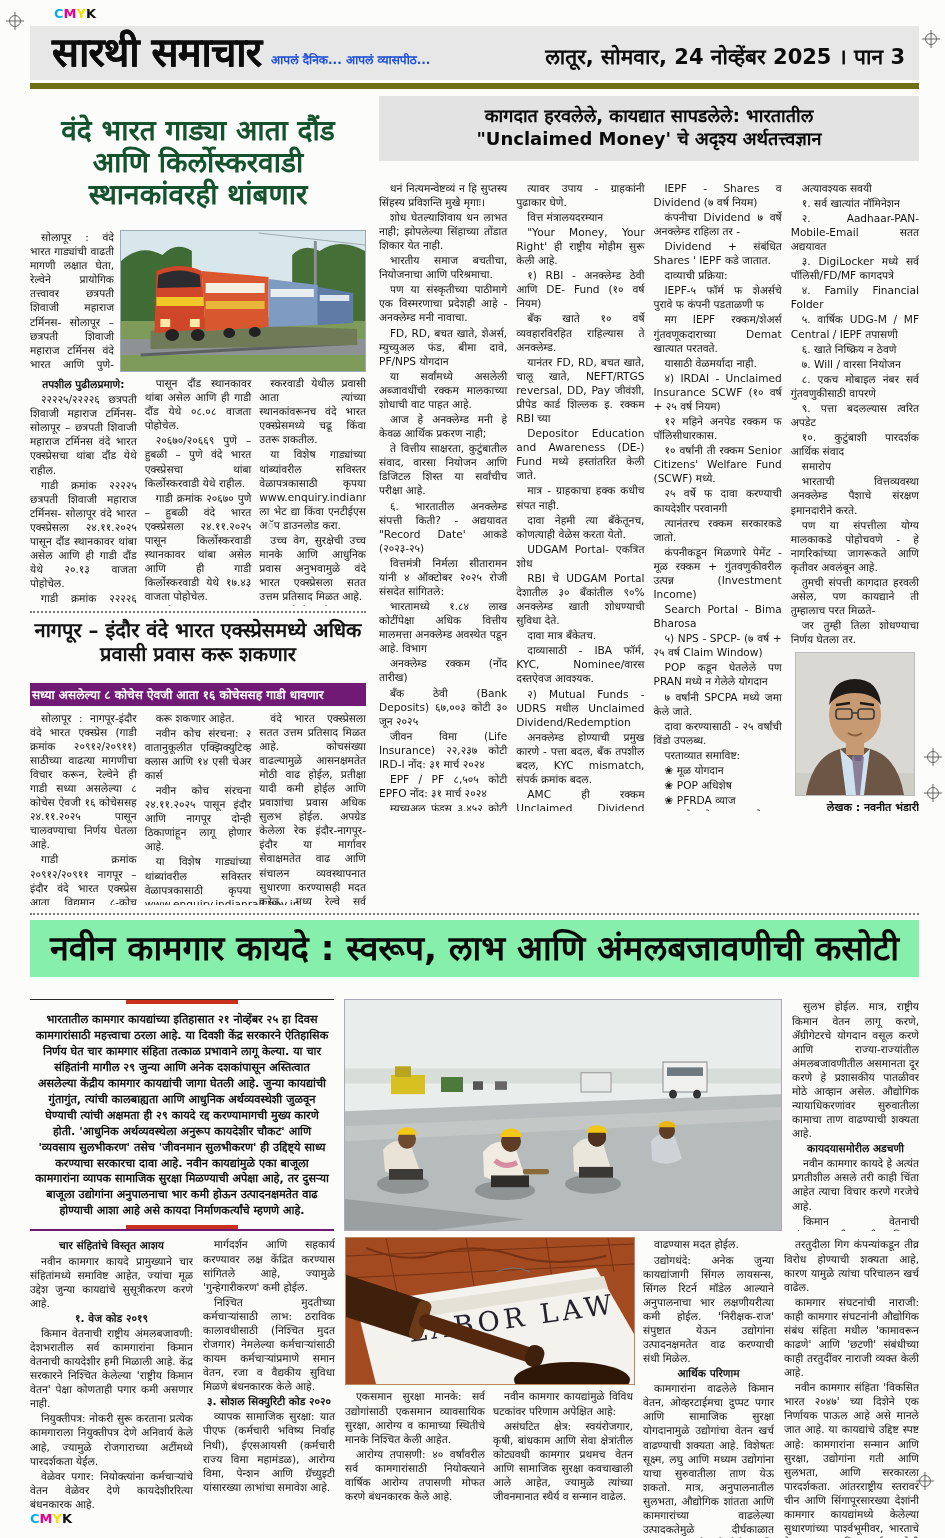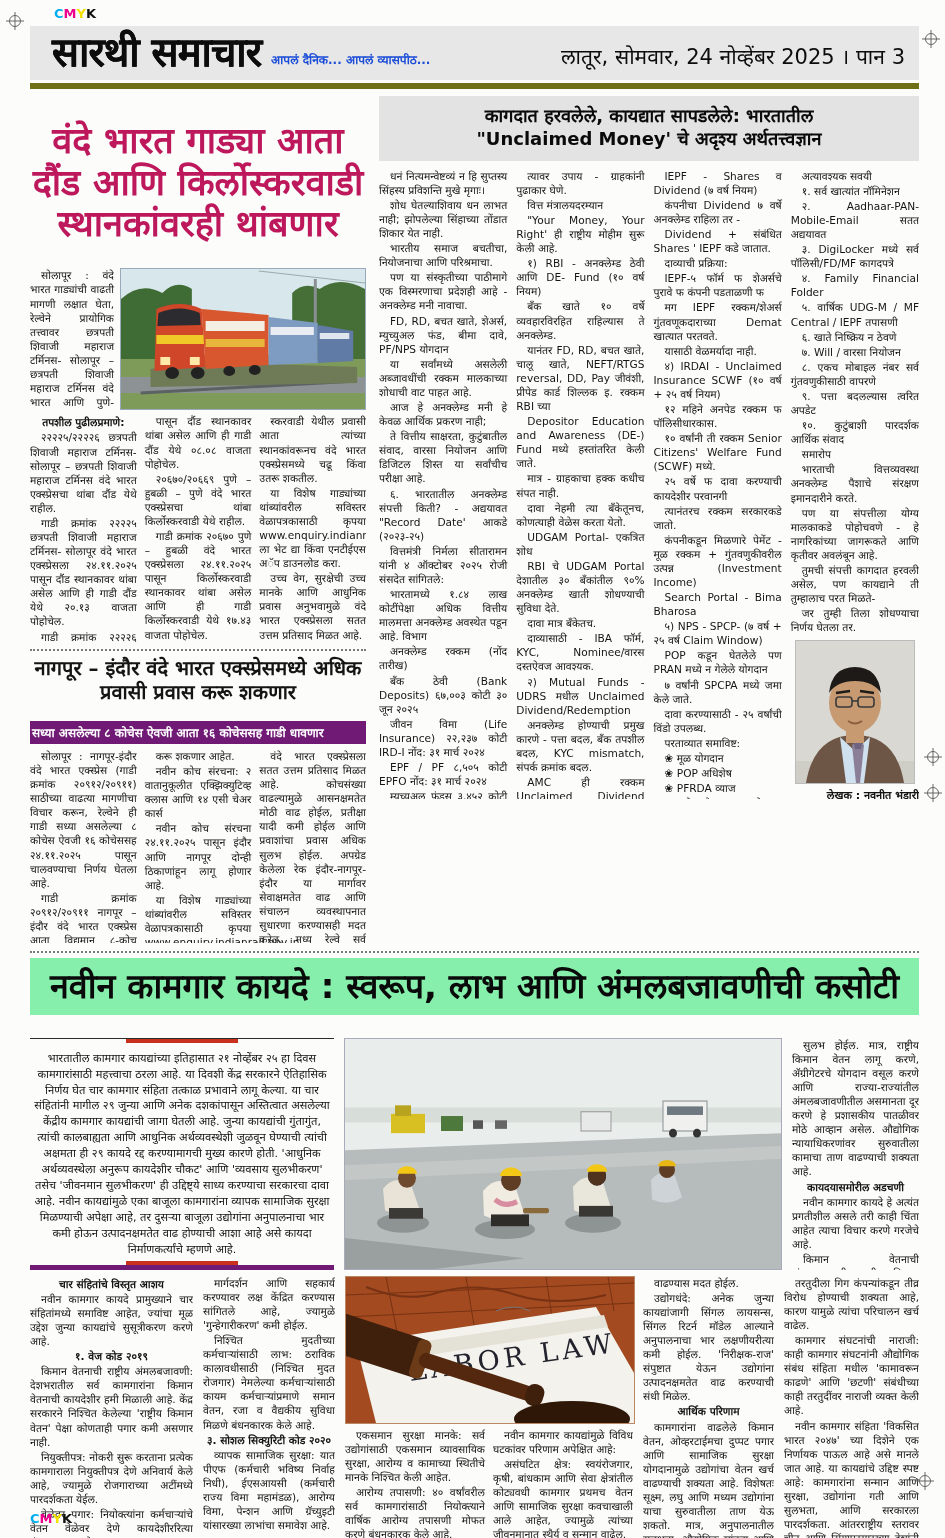--- a/index.html
+++ b/index.html
@@ -11,57 +11,57 @@
   .cmyk{position:absolute;font-weight:bold;font-size:13px;letter-spacing:0;}
   .cmyk span{display:inline-block;}
   .cmyk .c{color:#00aeef;} .cmyk .m{color:#ec008c;} .cmyk .y{color:#f5e000;} .cmyk .k{color:#111;}
   .cross{position:absolute;}
 
   
   .masthead{background:#e7e7e7;display:flex;align-items:flex-end;gap:10px;padding:6px 14px 8px 22px;}
   .mast-title{font-size:40px;font-weight:900;line-height:1;letter-spacing:-1px;color:#0c0c0c;
               text-shadow:0 0 0 #000;}
   .mast-tagline{font-size:12px;font-weight:bold;color:#1d4ed8;padding-bottom:4px;white-space:nowrap;}
-  .mast-date{margin-left:auto;font-size:21px;font-weight:400;color:#0c0c0c;padding-bottom:2px;white-space:nowrap;}
+  .mast-date{margin-left:auto;font-size:21px;font-weight:700;color:#0c0c0c;padding-bottom:2px;white-space:nowrap;}
   .rule-olive{height:6px;background:#6f6f16;margin-top:3px;}
 
   
   .blk-p{margin:0 0 1px 0;text-indent:11px;}
   .blk-h{margin:1px 0;text-align:center;font-weight:bold;}
   .bodytxt{font-size:10.6px;line-height:1.33;text-align:justify;}
 
   .sectionA{display:flex;gap:13px;margin-top:7px;}
   .colL{width:336px;flex:0 0 336px;}
   .colR{flex:1;min-width:0;}
 
-  .headline1{font-size:36px;font-weight:900;line-height:1.15;text-align:center;color:#be185d;}
+  .headline1{font-size:28px;font-weight:900;line-height:1.15;text-align:center;color:#14532d;}
   .train-top{display:flex;gap:6px;margin-top:6px;height:142px;overflow:hidden;}
   .train-col1{width:84px;flex:0 0 84px;}
   .train-photo{flex:1;border:1px solid #9ab;}
   .cols3{display:flex;gap:8px;margin-top:4px;overflow:hidden;}
   .cols3>div{flex:1;min-width:0;}
   .train-cols{height:230px;}
   .dotline{border-top:2px dotted #7a7a7a;margin:5px 0;}
   .headline-nag{font-size:20px;font-weight:900;line-height:1.2;text-align:center;margin-top:2px;}
   .nag-bar{background:#701a75;color:#fff;font-size:12px;font-weight:bold;text-align:left;
            padding:3px 2px;margin:4px 0 5px 0;}
   .nag-cols{height:194px;}
 
   .headline2-box{background:#e3e3e3;padding:8px 6px 10px 6px;text-align:center;
                  font-size:18px;font-weight:900;line-height:1.3;color:#0a0a0a;}
-  .unc-cols{display:flex;gap:9px;margin-top:8px;height:630px;overflow:hidden;}
+  .unc-cols{display:flex;gap:9px;margin-top:20px;height:630px;overflow:hidden;}
   .unc-cols>div{flex:1;min-width:0;}
   .author-photo{display:block;margin:6px auto 4px auto;border:1px solid #bbb;}
   .author-cap{font-size:11px;font-weight:bold;text-align:right;line-height:1.45;white-space:pre-line;}
 
   .labor-head{background:#86efac;text-align:center;font-size:34px;font-weight:900;
               padding:4px 0 7px 0;margin-top:4px;color:#0a0a0a;}
   .labor-row1{display:flex;gap:10px;margin-top:9px;height:232px;}
   .intro-box{width:296px;flex:0 0 296px;position:relative;border-top:1px solid #2a2a2a;
-             border-bottom:5px solid #701a75;padding:12px 4px 6px 4px;overflow:hidden;}
+             border-bottom:2px solid #701a75;padding:12px 4px 6px 4px;overflow:hidden;font-weight:bold;}
   .intro-box:before,.intro-box:after{content:"";position:absolute;left:50%;transform:translateX(-50%);
              width:112px;height:8px;background:#c9311e;}
   .intro-box:before{top:-4px;} .intro-box:after{bottom:-4px;}
   .intro-txt{font-size:11.2px;line-height:1.42;text-align:center;}
   .road-photo{width:436px;flex:0 0 436px;border:1px solid #aab;}
   .labor-rightcol{flex:1;min-width:0;overflow:hidden;}
   .labor-row2{display:flex;gap:10px;margin-top:6px;height:396px;overflow:hidden;}
   .l-c1{width:163px;flex:0 0 163px;overflow:hidden;}
   .l-c2{width:132px;flex:0 0 132px;overflow:hidden;}
   .l-mid{width:288px;flex:0 0 288px;display:flex;flex-direction:column;}

